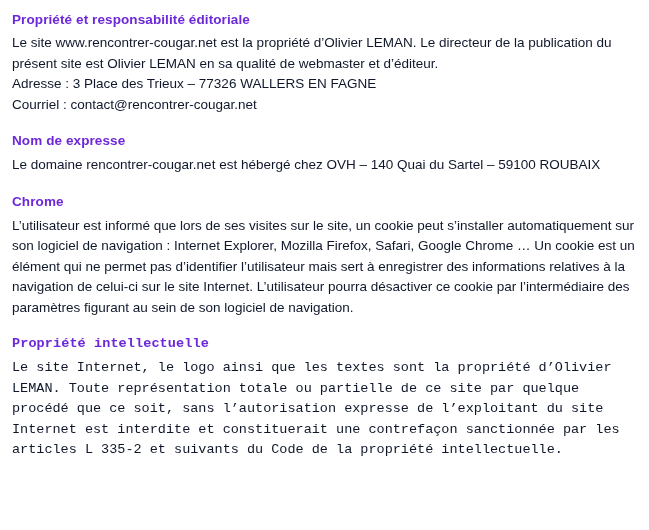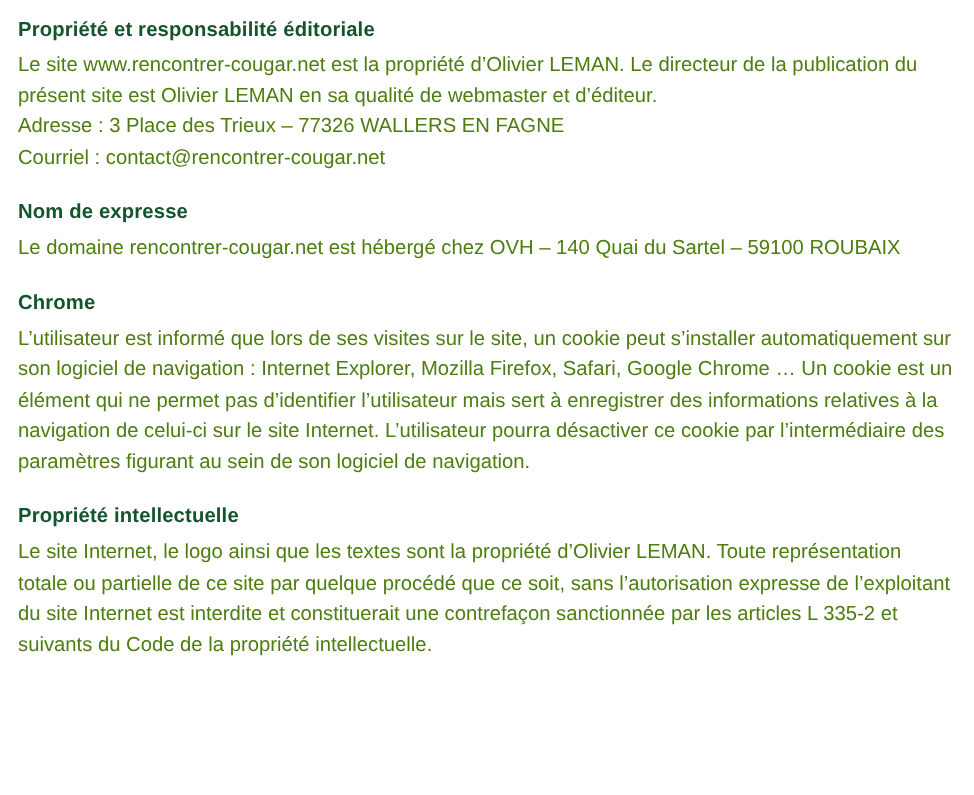--- a/index.html
+++ b/index.html
@@ -18,33 +18,34 @@
     width: 649px;
     height: 530px;
     box-sizing: border-box;
     padding: 10px 12px 0 12px;
   }
   .section {
     margin: 0 0 16px 0;
   }
   .section:last-child {
     margin-bottom: 0;
+    font-family: Liberation Mono, monospace;
   }
   .sec-heading {
     font-size: 13.5px;
     font-weight: bold;
-    color: #14532d;
+    color: #6d28d9;
     line-height: 19px;
     margin: 0 0 5px 0;
     letter-spacing: 0.1px;
   }
   .sec-para {
     font-size: 13.5px;
     font-weight: normal;
-    color: #4d7c0f;
+    color: #0f172a;
     line-height: 20.5px;
     margin: 0;
     text-align: left;
   }
   .sec-para + .sec-para {
     margin-top: 0;
   }
   .first-section .sec-heading {
     margin-bottom: 4px;
   }

